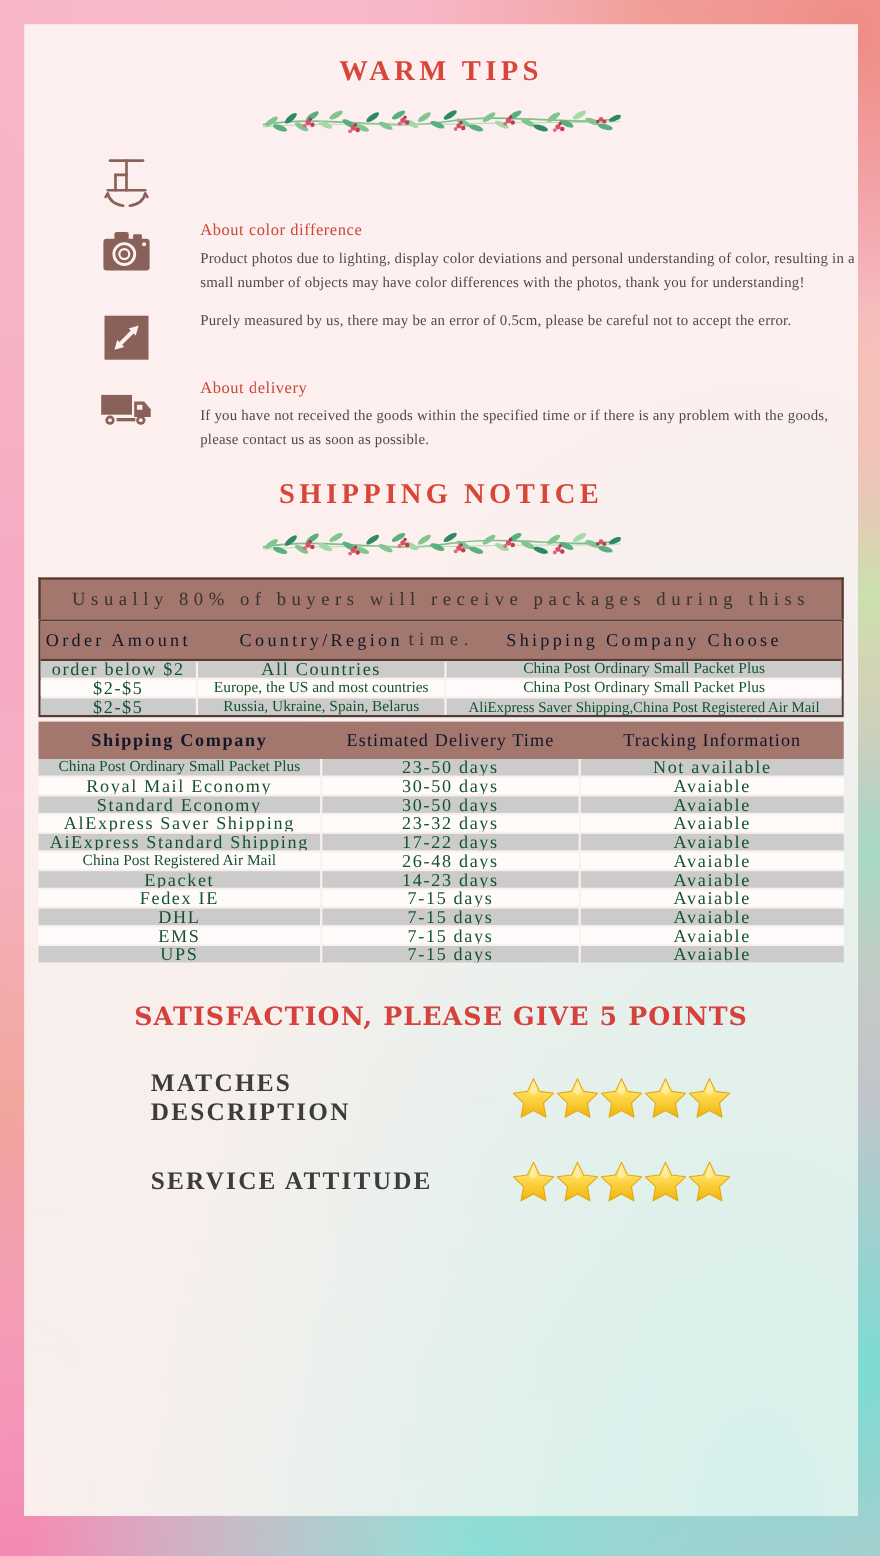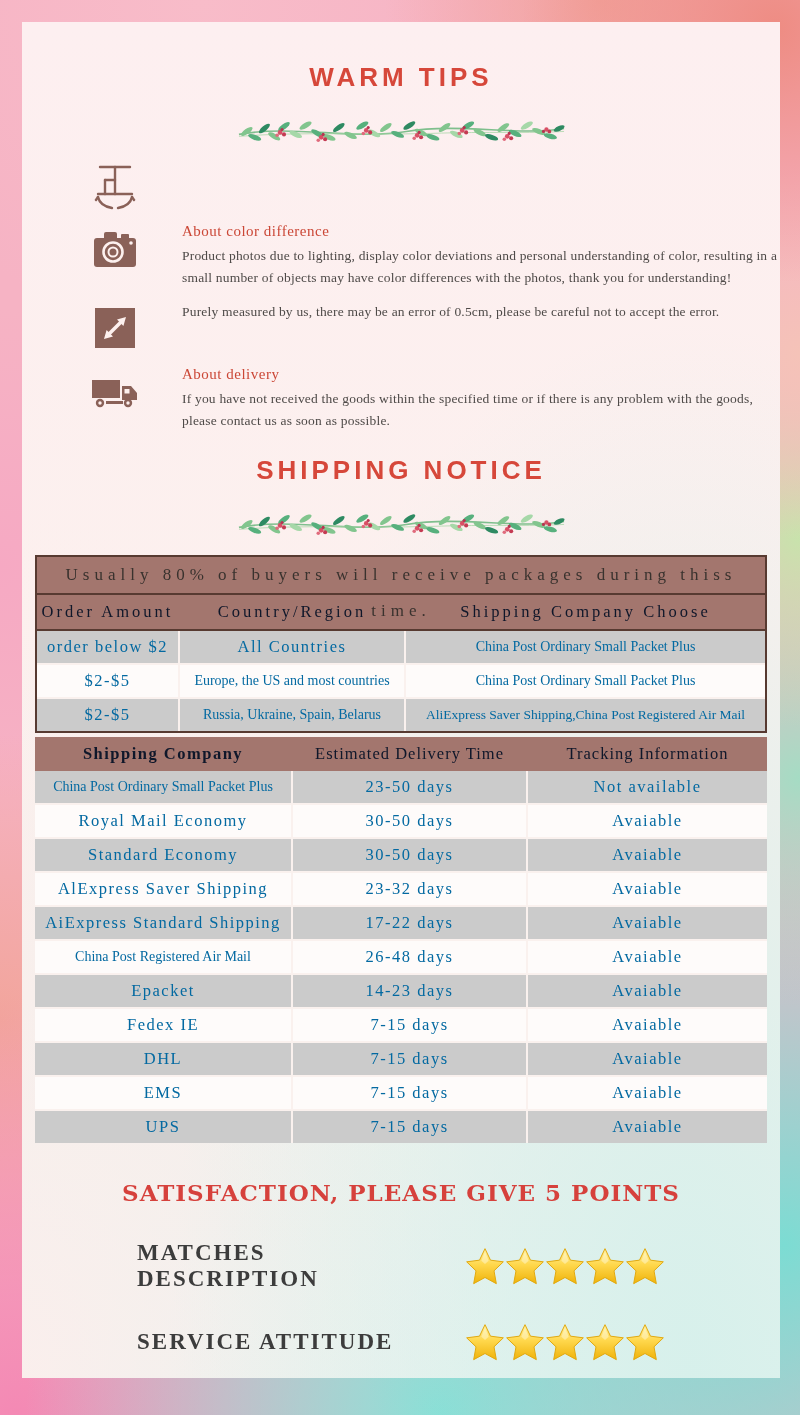--- a/index.html
+++ b/index.html
@@ -18,42 +18,42 @@
       radial-gradient(circle at 0% 72%, #f2a59c 0%, rgba(242,165,156,0) 22%),
       radial-gradient(circle at 0% 40%, #f6a9c3 0%, rgba(246,169,195,0) 22%),
       radial-gradient(circle at 25% 0%, #f8bcc9 0%, rgba(248,188,201,0) 22%);
   }
   .content{position:absolute;left:22px;top:22px;right:20px;bottom:37px;overflow:hidden;
     background-image:
       radial-gradient(ellipse at 88% 100%, rgba(214,240,235,.95) 0%, rgba(214,240,235,0) 55%),
       radial-gradient(ellipse at 0% 100%, rgba(252,238,236,.9) 0%, rgba(252,238,236,0) 45%),
       linear-gradient(180deg, #fdeff0 0%, #fcf0ee 45%, #f4f0ec 72%, #e8f3ef 100%);
   }
-  .big-title{margin:12px;text-align:center;font-family:Liberation Sans, sans-serif;
+  .big-title{margin:0;text-align:center;font-family:Liberation Serif, serif;
     font-weight:bold;font-size:26px;letter-spacing:4px;color:#d6473a;}
   .warm-title{padding-top:28px;}
   .shipnotice-title{margin-top:24px;}
   .divider{display:block;margin:4px auto 0;width:345px;height:47px;}
   .tips{margin-top:6px;}
   .tip{display:flex;align-items:flex-start;padding-left:68px;margin-bottom:13px;}
   .tip-icon{flex:0 0 50px;height:50px;display:flex;align-items:center;justify-content:center;margin-top:2px;}
   .tip-text{margin-left:42px;width:600px;}
   .tip-title{font-size:15px;color:#cb4736;letter-spacing:.5px;margin:0 0 5px 0;}
   .tip-body{font-size:13.5px;color:#4e4a48;line-height:1.6;margin:0;letter-spacing:.2px;}
   .banner{margin:10px 13px 0;height:36px;line-height:36px;background:#a3766e;
     border:2px solid #573a31;border-bottom:none;text-align:center;color:#39322e;
     font-size:17px;letter-spacing:5px;}
   .tbl{margin:0 13px;border:2px solid #573a31;background:#faf1ee;}
   .tbl2{margin:4px 13px 0;border:none;background:#faf1ee;}
   .trow{display:flex;}
   .trow + .trow{margin-top:2px;}
   .thead{background:#a3766e;}
   .thead .c{color:#0f172a;}
-  .c{display:flex;align-items:center;justify-content:center;height:32px;
-    font-size:16.5px;letter-spacing:1.5px;color:#0369a1;text-align:center;white-space:nowrap;overflow:hidden;}
+  .c{display:flex;align-items:center;justify-content:center;height:15px;
+    font-size:16.5px;letter-spacing:1.5px;color:#14532d;text-align:center;white-space:nowrap;overflow:hidden;}
   .thead .c{height:34px;}
   .c + .c{margin-left:2px;}
   .t1 .c0{width:141px;} .t1 .c1{width:224px;flex:0 0 auto;} .t1 .c2{flex:1;}
   .t2 .c0{width:256px;} .t2 .c1{width:233px;flex:0 0 auto;} .t2 .c2{flex:1;}
   .row-gray .c{background:#cbcbcb;}
   .row-white .c{background:#fefbfa;}
   .thead.t1 .c{letter-spacing:3px;}
   .thead.t2 .c{letter-spacing:1px;}
   .bold{font-weight:bold;letter-spacing:1.5px !important;}
   .sm{font-size:14px !important;letter-spacing:0 !important;}

